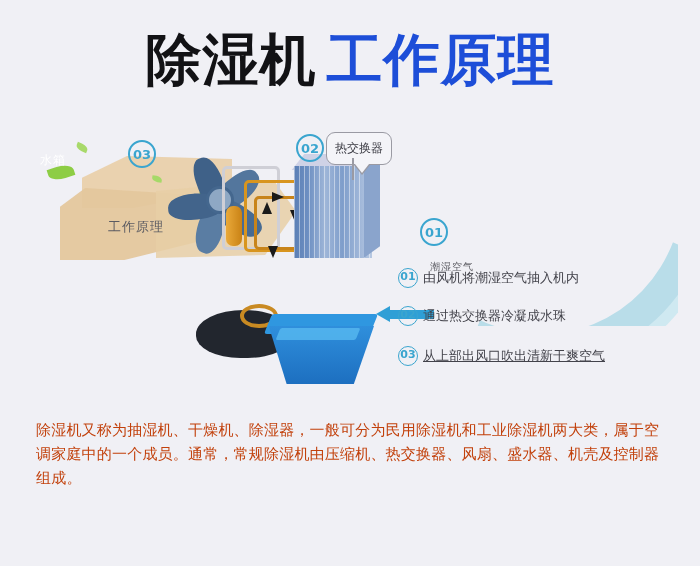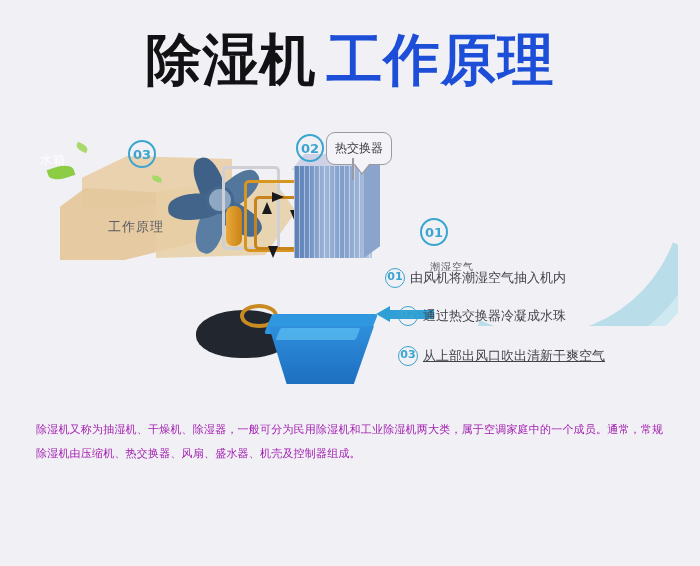--- a/index.html
+++ b/index.html
@@ -235,21 +235,21 @@
 
   
   .step-line{
     position:absolute;font-size:13px;color:#43434b;white-space:nowrap;
   }
   .step-line .b{
     display:inline-block;width:18px;height:18px;border-radius:50%;
     border:1.5px solid #3aa5cf;color:#3aa5cf;font-size:11px;font-weight:bold;
     text-align:center;line-height:16px;margin-right:5px;vertical-align:middle;
   }
-  .sl1{left:385px;top:150px;}
+  .sl1{left:398px;top:150px;}
   .sl2{left:398px;top:188px;}
   .sl3{left:398px;top:228px;text-decoration:underline;}
 
   
   .overlay{
     position:absolute;left:0;top:246px;width:700px;
     text-align:center;pointer-events:none;z-index:20;
   }
   .overlay span{
     display:block;
@@ -259,21 +259,21 @@
     -webkit-text-stroke:3px #ffffff;
     paint-order:stroke fill;
     text-shadow:
       0 0 2px #ffffff,
       2px 2px 0 rgba(255,255,255,.9);
   }
 
   
   .copy{
     position:absolute;left:36px;top:418px;width:634px;
-    font-size:11px;line-height:24px;color:#a21caf;
+    font-size:15px;line-height:24px;color:#c2410c;
     letter-spacing:.2px;
   }
   .copy p{margin:0 0 14px 0;}
   .copy p:last-child{margin-bottom:0;}
 </style>
 </head>
 <body>
 
 <div id="page">
 

